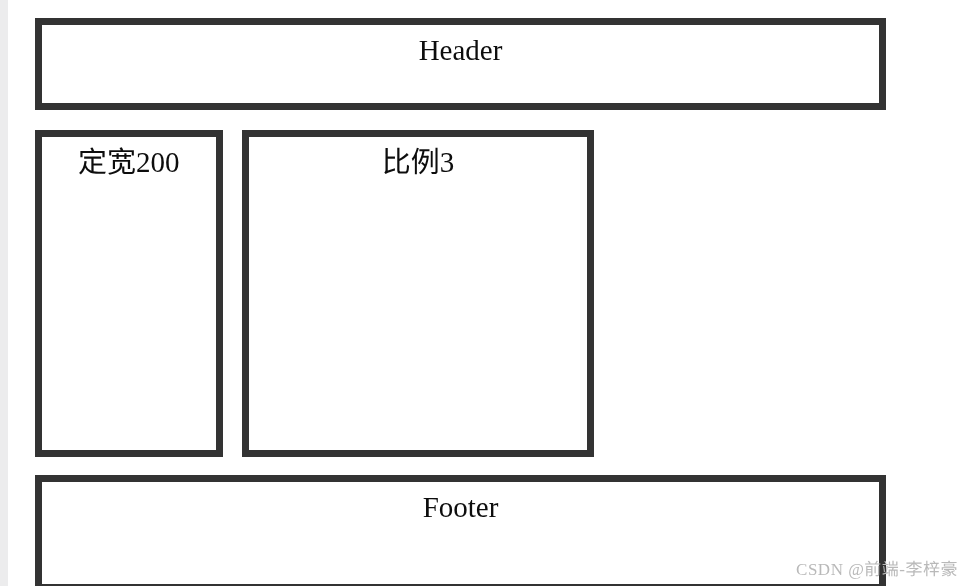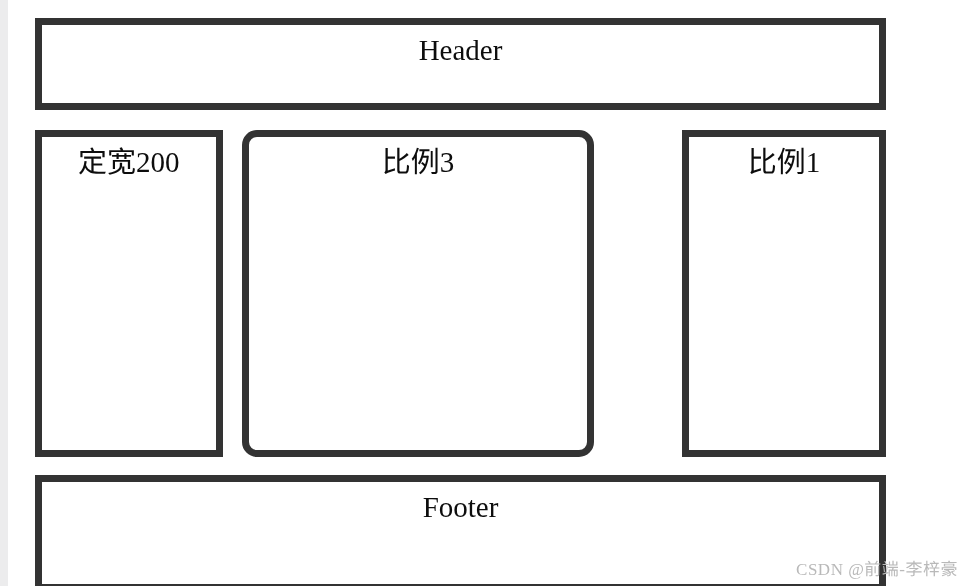--- a/index.html
+++ b/index.html
@@ -76,21 +76,20 @@
     left: 0px;
     top: 0px;
     width: 188px;
     height: 327px;
   }
   #col-flex3 {
     left: 207px;
     top: 0px;
     width: 352px;
     height: 327px;
-    border-radius: 15px;
   }
   #col-flex1 {
     left: 647px;
     top: 0px;
     width: 204px;
     height: 327px;
   }
 
   
   #footer-box {
@@ -127,23 +126,20 @@
   <div id="columns-row">
 
     <div id="col-fixed" class="box left">
       <span class="label">定宽200</span>
     </div>
 
     <div id="col-flex3" class="box center">
       <span class="label">比例3</span>
     </div>
 
-    <div id="col-flex1" class="box center">
-      <span class="label">比例1</span>
-    </div>
 
   </div>
 
   <div id="footer-box" class="box center">
     <span class="label">Footer</span>
   </div>
 
   <div id="watermark">CSDN @前端-李梓豪</div>
 
 </div>

